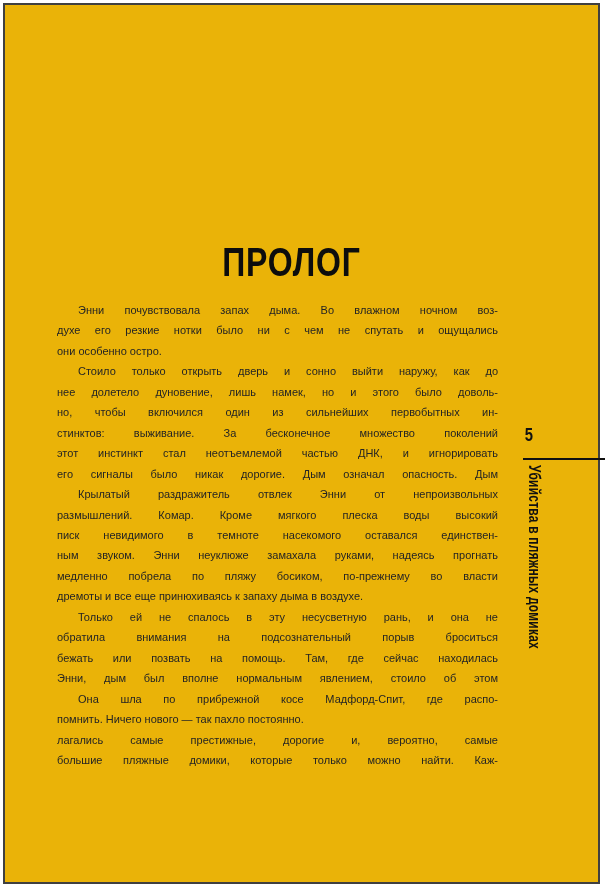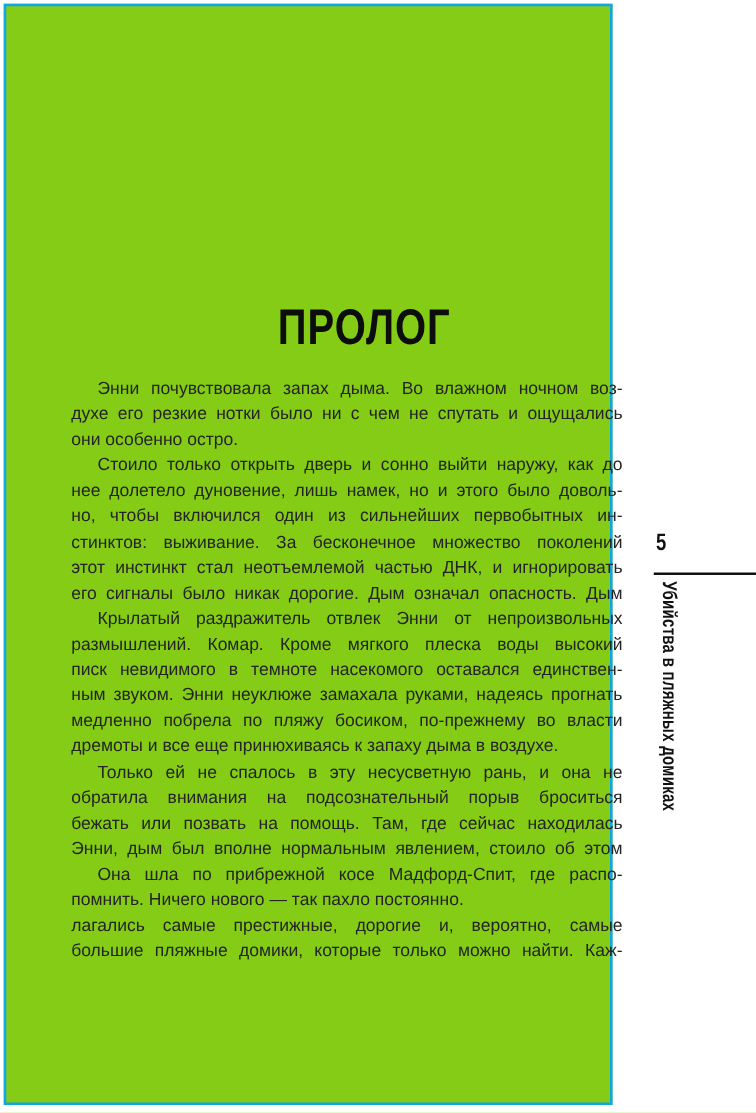--- a/index.html
+++ b/index.html
@@ -8,25 +8,25 @@
     width: 605px;
     height: 890px;
     background: #ffffff;
     overflow: hidden;
     font-family: "Liberation Sans", sans-serif;
   }
   .frame {
     position: absolute;
     left: 3px;
     top: 3px;
-    width: 487px;
+    width: 597px;
     height: 881px;
-    border: 2px solid #0ea5e9;
+    border: 2px solid #404040;
     box-sizing: border-box;
-    background: #84cc16;
+    background: #eab308;
   }
   
   .heading {
     position: absolute;
     left: 66px;
     top: 237px;
     width: 441px;
     text-align: center;
     white-space: nowrap;
   }
@@ -39,21 +39,21 @@
     color: #0d0d0d;
     transform: scaleX(0.8);
     transform-origin: center center;
   }
   
   .bodytext {
     position: absolute;
     left: 52px;
     top: 295px;
     width: 441px;
-    font-size: 14px;
+    font-size: 11px;
     line-height: 20.45px;
     color: #242424;
   }
   .line {
     text-align: justify;
     text-align-last: justify;
   }
   .line.endline { text-align-last: left; }
   .line.indent { text-indent: 21px; }
   

